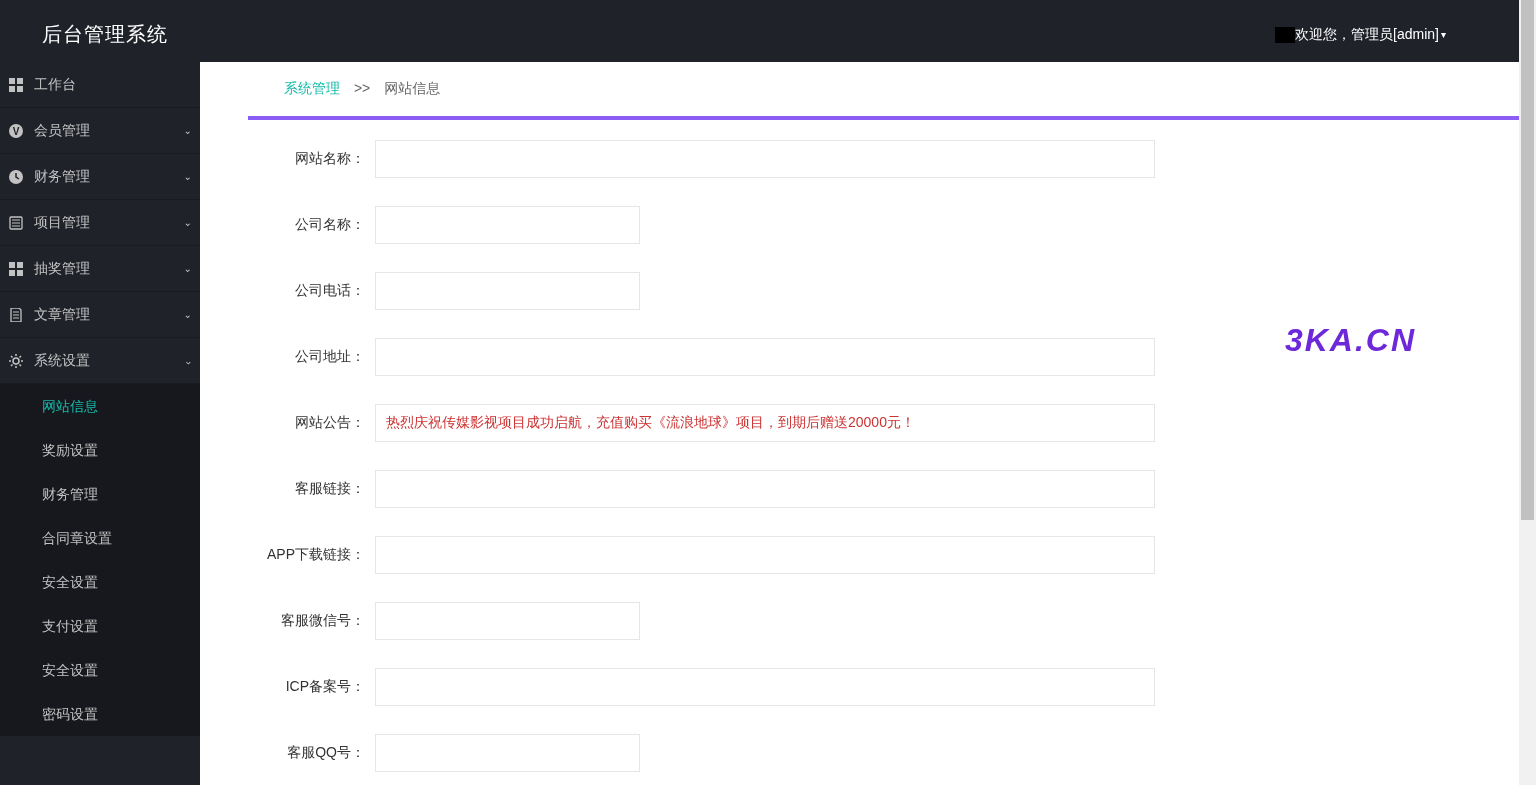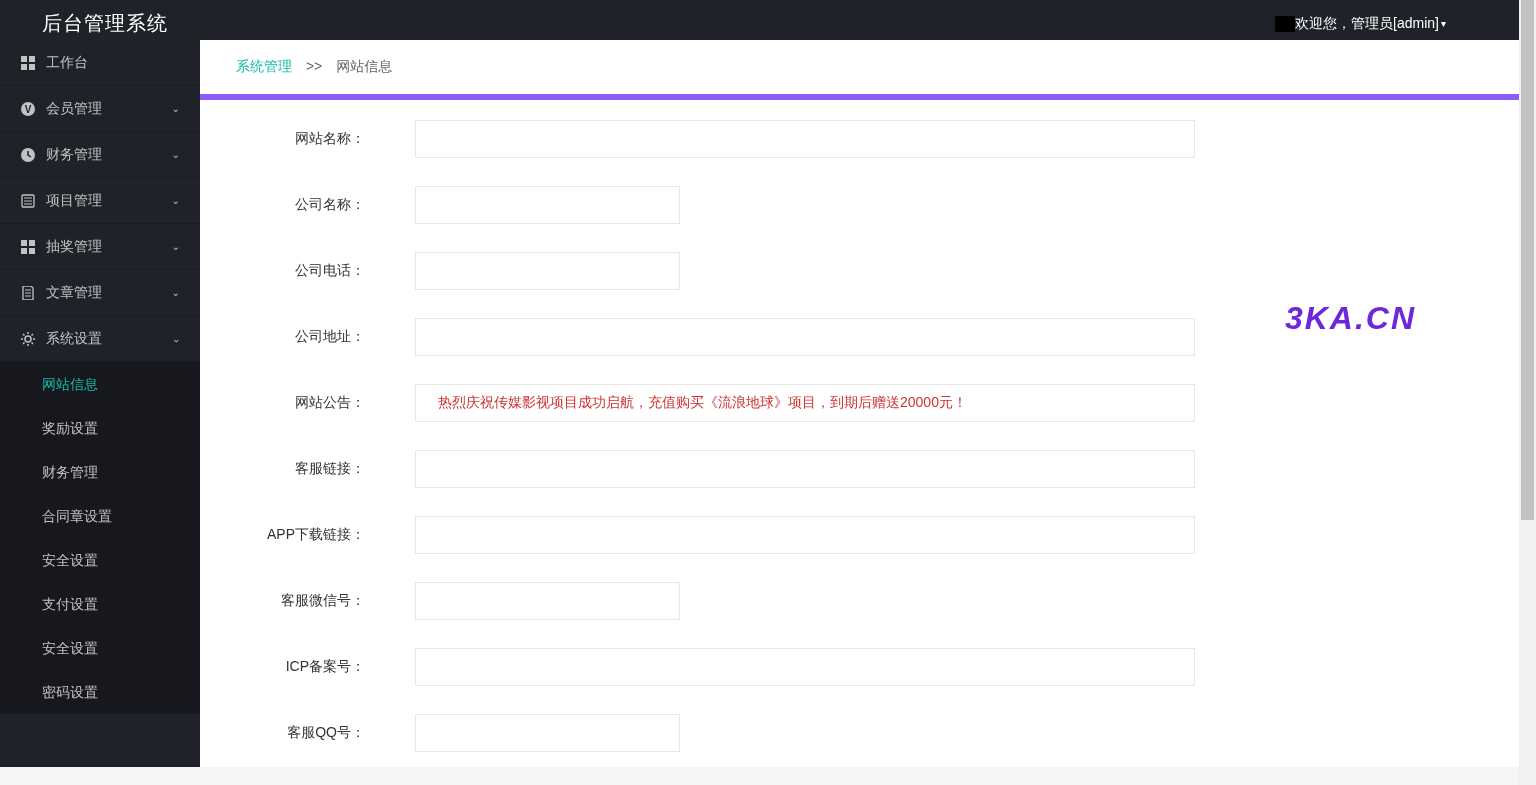--- a/index.html
+++ b/index.html
@@ -1,19 +1,19 @@
 <!DOCTYPE html>
 <html><head>
   <meta charset="utf-8">
   <style>
     * { margin: 0; padding: 0; box-sizing: border-box; }
     body { font-family: "Microsoft YaHei", Arial, sans-serif; font-size: 14px; color: #333; background: #f5f5f5; overflow: hidden; }
     
     .header {
-      height: 40px;
+      height: 62px;
       background: #20222a;
       display: flex;
       justify-content: space-between;
       align-items: center;
       padding: 7px 20px 0 42px;
       color: #fff;
     }
     .header-title { font-size: 20px; font-weight: 300; letter-spacing: 1px; }
     .header-user { font-size: 14px; display: flex; align-items: center; gap: 0; margin-right: 70px; }
     .header-user .avatar { width: 20px; height: 16px; background: #000; display: inline-block; }
@@ -23,21 +23,21 @@
     
     .sidebar {
       width: 200px;
       background: #20222a;
       overflow-y: auto;
       flex-shrink: 0;
     }
     .nav-item {
       display: flex;
       align-items: center;
-      padding: 0 20px;
+      padding: 0 8px;
       height: 46px;
       color: #c2c2c2;
       cursor: pointer;
       border-bottom: 1px solid rgba(0,0,0,0.2);
       position: relative;
     }
     .nav-item .icon { width: 16px; height: 16px; margin-right: 10px; display: inline-flex; align-items: center; justify-content: center; }
     .nav-item .label { flex: 1; font-size: 14px; }
     .nav-item .chevron { font-size: 10px; color: #c2c2c2; }
     .nav-item.expanded .chevron { transform: rotate(180deg); }
@@ -56,34 +56,35 @@
     
     .main {
       flex: 1;
       background: #fff;
       overflow-y: auto;
       position: relative;
     }
     
     .breadcrumb {
       padding: 18px 36px;
-      border-bottom: 6px solid #8b5cf6;
+      border-bottom: 4px solid #8b5cf6;
       font-size: 14px;
+      margin-left: 48px;
     }
     .breadcrumb .link { color: #16baaa; }
     .breadcrumb .sep { margin: 0 10px; color: #666; }
     .breadcrumb .current { color: #666; }
     
     .form-area { padding: 20px 20px 20px 20px; max-width: 1160px; position: relative; }
-    .form-row { display: flex; align-items: center; margin-bottom: 28px; gap: 40px; }
+    .form-row { display: flex; align-items: center; margin-bottom: 28px; }
     .form-label { width: 155px; text-align: right; padding-right: 10px; color: #333; font-size: 14px; }
     .form-input {
       height: 38px;
       border: 1px solid #e6e6e6;
-      padding: 0 22px;
+      padding: 0 10px;
       font-size: 14px;
       color: #333;
       outline: none;
     }
     .form-input.full { width: 780px; }
     .form-input.mid { width: 265px; }
     .form-input.red { color: #cc3333; }
     
     .watermark {
       position: absolute;

